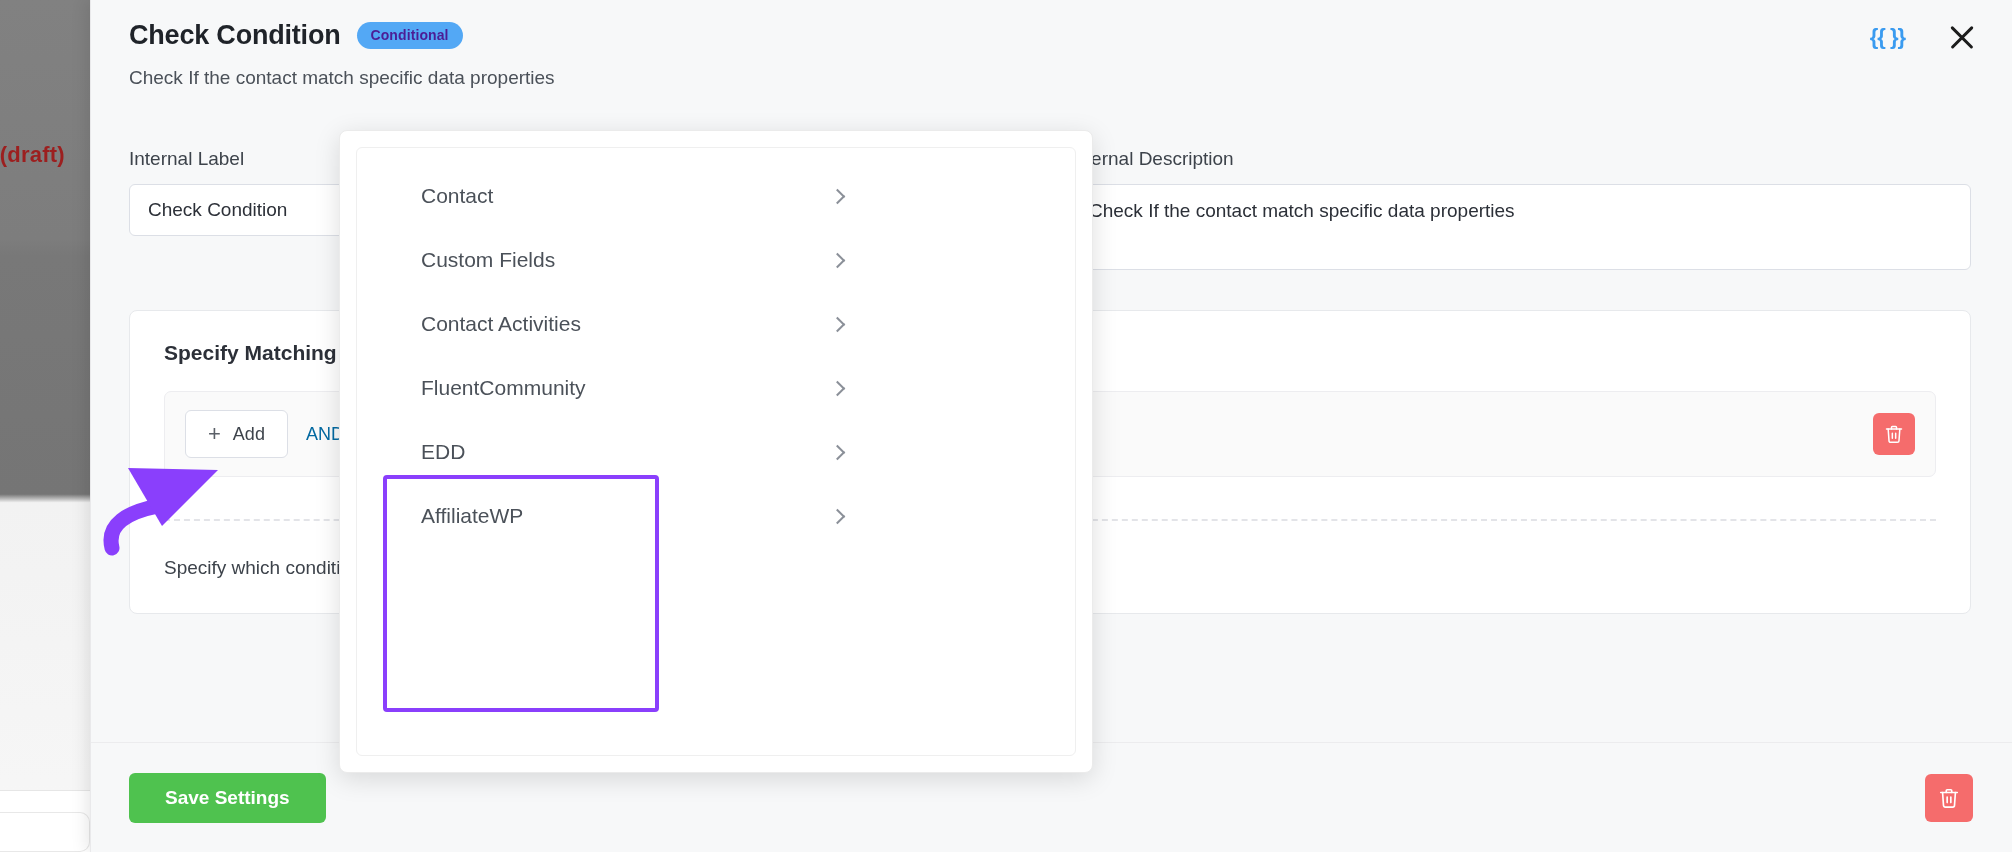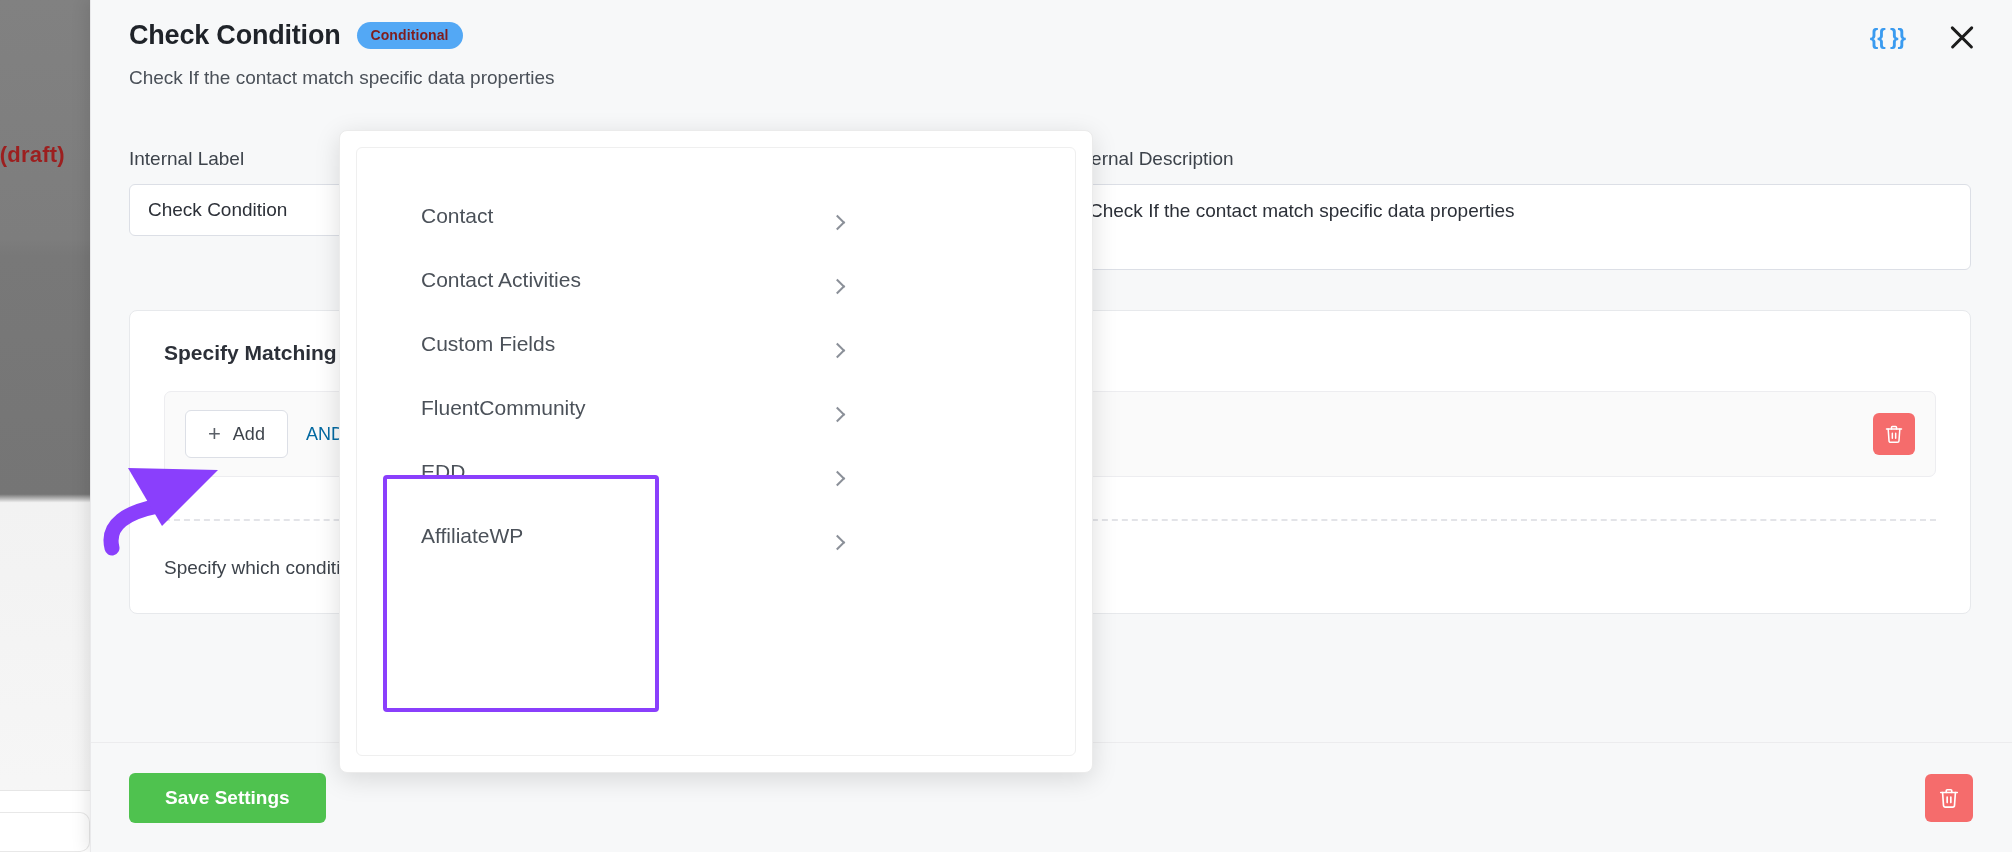--- a/index.html
+++ b/index.html
@@ -90,21 +90,21 @@
     color: #1f2329;
     letter-spacing: -.2px;
   }
   .badge-conditional {
     display: inline-flex;
     align-items: center;
     height: 27px;
     padding: 0 14px;
     border-radius: 14px;
     background: #53a8f5;
-    color: #7f1d1d;
+    color: #4c1d95;
     font-size: 14px;
     font-weight: bold;
     letter-spacing: .1px;
   }
   .modal-subtitle {
     margin-top: 11px;
     font-size: 19px;
     color: #4b5159;
   }
 
@@ -317,21 +317,21 @@
     height: 100%;
     background: #ffffff;
     border: 1px solid #efefef;
     border-radius: 6px;
     padding: 16px 0;
     overflow: hidden;
   }
   .dd-item {
     height: 64px;
     display: flex;
-    align-items: flex-end;
+    align-items: center;
     justify-content: space-between;
     padding: 0 42px 0 64px;
     cursor: pointer;
   }
   .dd-label {
     font-size: 21px;
     color: #4b5159;
     white-space: nowrap;
   }
   .chevron {
@@ -444,25 +444,25 @@
     </div>
   </div>
 
   <div class="dropdown-outer">
     <div class="dropdown-inner" id="dd-list">
         <div class="dd-item">
           <span class="dd-label">Contact</span>
           <span class="chevron"></span>
         </div>
         <div class="dd-item">
+          <span class="dd-label">Custom Fields</span>
+          <span class="chevron"></span>
+        </div>
+        <div class="dd-item">
           <span class="dd-label">Contact Activities</span>
-          <span class="chevron"></span>
-        </div>
-        <div class="dd-item">
-          <span class="dd-label">Custom Fields</span>
           <span class="chevron"></span>
         </div>
         <div class="dd-item">
           <span class="dd-label">FluentCommunity</span>
           <span class="chevron"></span>
         </div>
         <div class="dd-item">
           <span class="dd-label">EDD</span>
           <span class="chevron"></span>
         </div>

